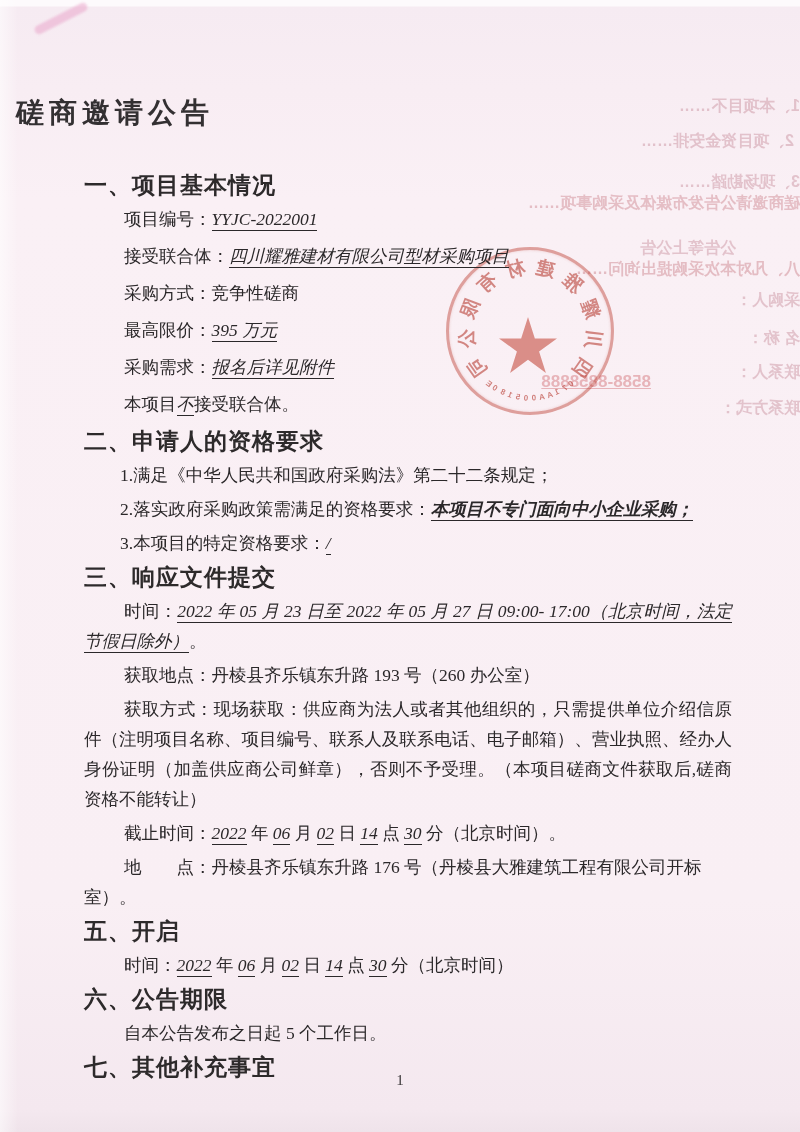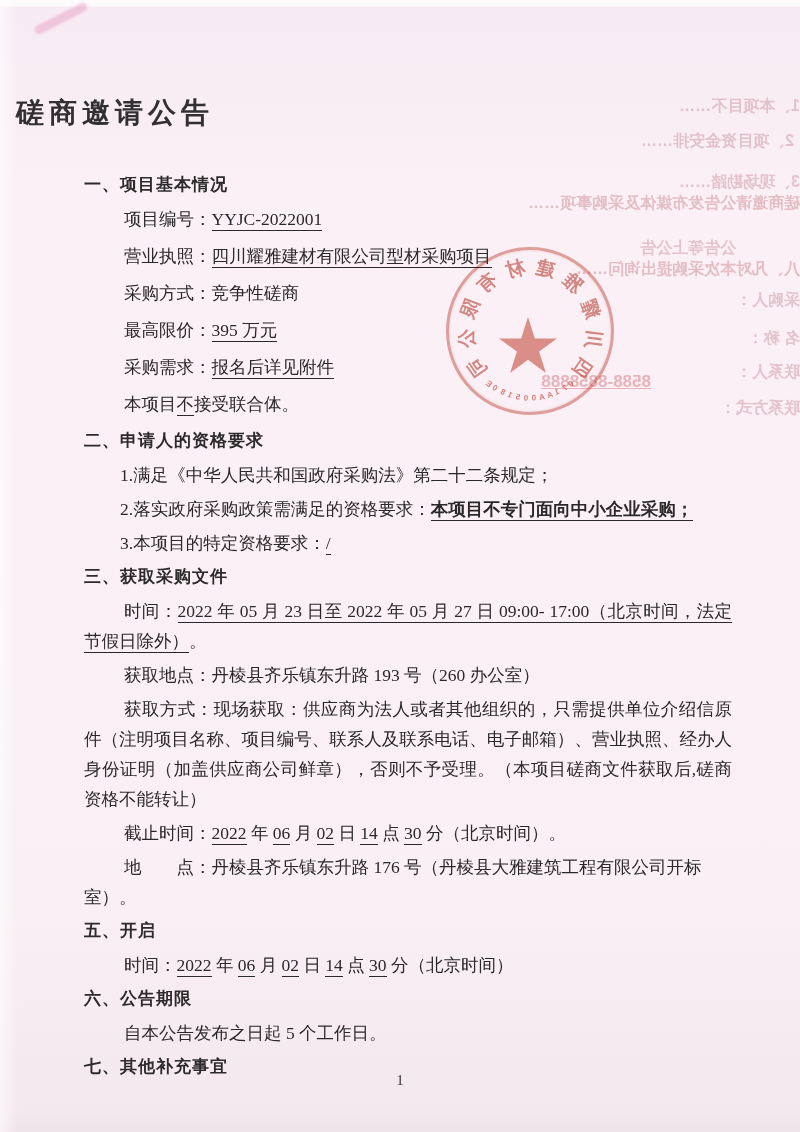--- a/index.html
+++ b/index.html
@@ -52,28 +52,28 @@
   .stamp-code span{position:absolute;font-size:8px;font-weight:bold;color:rgba(184,62,52,.75);
     font-family:"Liberation Sans","DejaVu Sans",sans-serif;}
   
   .title{
     position:absolute;top:94px;left:16px;width:100%;margin:0;text-align:left;
     font-size:28px;font-weight:bold;letter-spacing:5px;color:#333032;
   }
   .content{position:absolute;top:170px;left:84px;width:648px;font-size:17.5px;line-height:30px;}
   .content p,.content h2{margin:0 0 4px 0;padding:0;}
   .content h2{
-    font-size:17px;font-weight:bold;letter-spacing:1px;color:#2d2a2b;
+    font-size:23px;font-weight:bold;letter-spacing:1px;color:#2d2a2b;
     font-family:"Liberation Sans","DejaVu Sans",sans-serif;
   }
   .indent{text-indent:40px;}
   .indent2{text-indent:36px;}
   .gap7{margin-bottom:7px !important;}
   .just{text-align:justify;}
-  .u{border-bottom:1px solid #2b282a;padding-bottom:1px;}
+  .u{border-bottom:1px solid #2b282a;padding-bottom:1px;font-style:italic;}
   .b{font-weight:bold;margin-top:47px;}
   .page-num{position:absolute;top:1072px;left:0;width:100%;text-align:center;
             font-size:15px;color:#3a3738;}
 </style>
 </head>
 <body>
 
 <div class="paper">
   <div class="left-light"></div>
   <div class="corner-mark"></div>
@@ -121,32 +121,32 @@
         <span style="left: 49.4014px; top: 141.375px; transform: translate(-50%, -50%) rotate(391.091deg);">7</span>
         <span style="left: 42.7507px; top: 136.797px; transform: translate(-50%, -50%) rotate(398deg);">0</span>
       </div>
   </div>
 
   <h1 class="title">磋商邀请公告</h1>
 
   <div class="content">
     <h2>一、项目基本情况</h2>
     <p class="indent gap7"><span>项目编号：</span><span class="u">YYJC-2022001</span></p>
-    <p class="indent gap7"><span>营业执照：</span><span class="u">四川耀雅建材有限公司型材采购项目</span></p>
+    <p class="indent gap7"><span>接受联合体：</span><span class="u">四川耀雅建材有限公司型材采购项目</span></p>
     <p class="indent gap7"><span>采购方式：</span><span>竞争性磋商</span></p>
     <p class="indent gap7"><span>最高限价：</span><span class="u">395 万元</span></p>
     <p class="indent gap7"><span>采购需求：</span><span class="u">报名后详见附件</span></p>
     <p class="indent gap7"><span>本项目</span><span class="u">不</span><span>接受联合体。</span></p>
 
     <h2>二、申请人的资格要求</h2>
     <p class="indent2">1.满足《中华人民共和国政府采购法》第二十二条规定；</p>
     <p class="indent2"><span>2.落实政府采购政策需满足的资格要求：</span><span class="u b">本项目不专门面向中小企业采购；</span></p>
     <p class="indent2"><span>3.本项目的特定资格要求：</span><span class="u">/</span></p>
 
-    <h2>三、获取采购文件</h2>
+    <h2>三、响应文件提交</h2>
     <p class="indent just"><span>时间：</span><span class="u">2022 年 05 月 23 日至 2022 年 05 月 27 日 09:00- 17:00（北京时间，法定节假日除外）</span><span>。</span></p>
     <p class="indent"><span>获取地点：</span><span>丹棱县齐乐镇东升路 193 号（260 办公室）</span></p>
     <p class="indent just"><span>获取方式：</span><span>现场获取：供应商为法人或者其他组织的，只需提供单位介绍信原件（注明项目名称、项目编号、联系人及联系电话、电子邮箱）、营业执照、经办人身份证明（加盖供应商公司鲜章），否则不予受理。（本项目磋商文件获取后,磋商资格不能转让）</span></p>
 
     <p class="indent"><span>截止时间：</span><span class="u">2022</span><span> 年 </span><span class="u">06</span><span> 月 </span><span class="u">02</span><span> 日 </span><span class="u">14</span><span> 点 </span><span class="u">30</span><span> 分</span><span>（北京时间）。</span></p>
     <p class="indent"><span>地　　点：</span><span>丹棱县齐乐镇东升路 176 号（丹棱县大雅建筑工程有限公司开标室）。</span></p>
 
     <h2>五、开启</h2>
     <p class="indent"><span>时间：</span><span class="u">2022</span><span> 年 </span><span class="u">06</span><span> 月 </span><span class="u">02</span><span> 日 </span><span class="u">14</span><span> 点 </span><span class="u">30</span><span> 分</span><span>（北京时间）</span></p>
 

